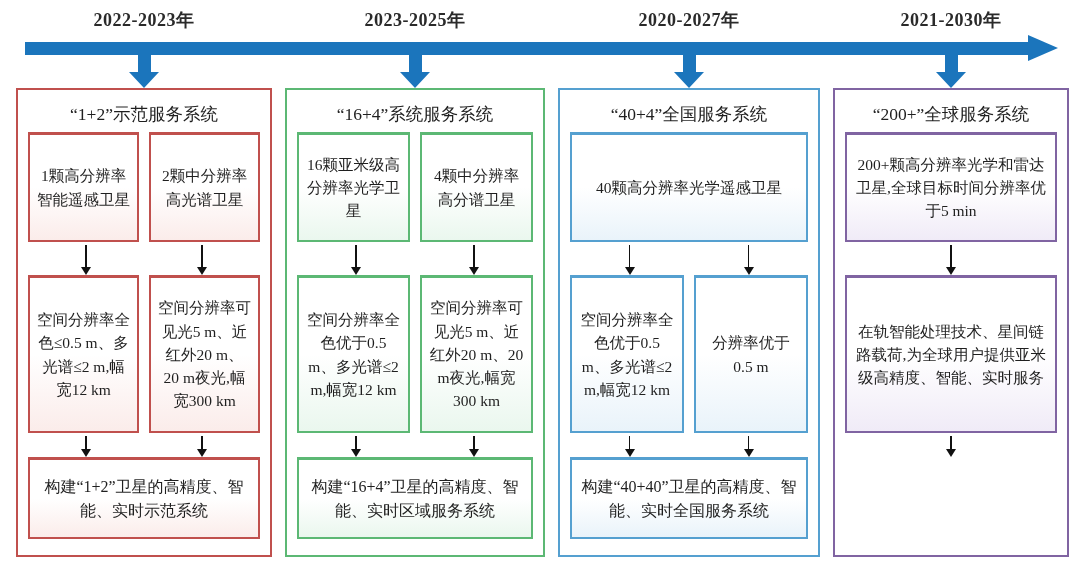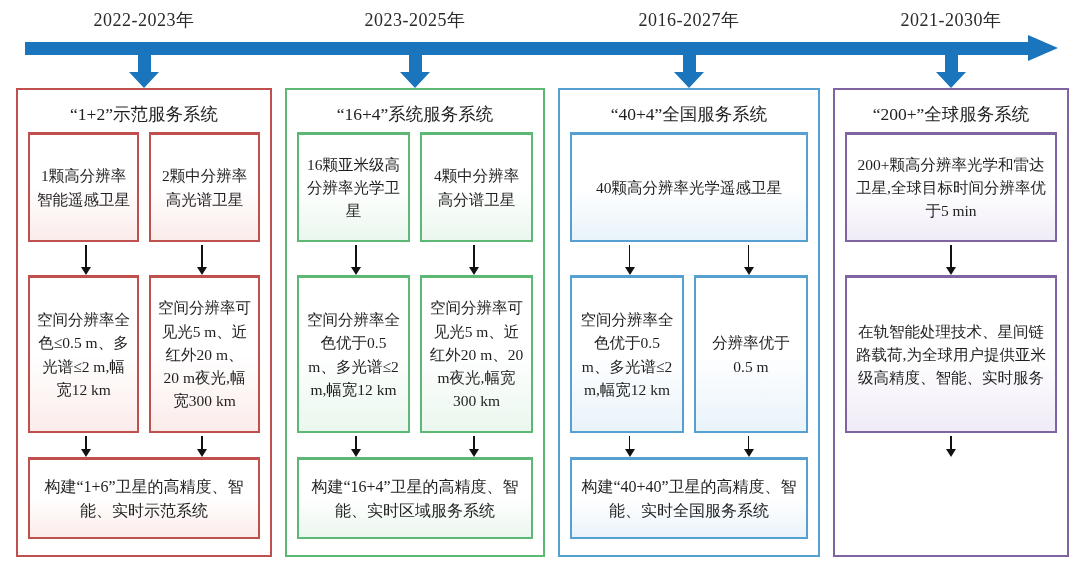--- a/index.html
+++ b/index.html
@@ -12,21 +12,21 @@
   
   .aligned-grid{
     display:grid;
     grid-template-columns:256px 260px 262px 236px;
     column-gap:13px;
     padding-left:16px;
   }
   
   .years{height:30px;margin-top:5px;align-items:center;}
   .year{
-    text-align:center;font-size:18px;letter-spacing:.5px;color:#2a2a2a;
+    text-align:center;font-size:18px;letter-spacing:.5px;color:#2a2a2a;font-weight:bold;
   }
   
   .tl-zone{position:relative;height:53px;}
   .tl-bar{position:absolute;left:25px;top:7px;width:1005px;height:13px;background:var(--tl);}
   .tl-head{
     position:absolute;left:1028px;top:0px;width:0;height:0;
     border-top:13px solid transparent;border-bottom:13px solid transparent;
     border-left:30px solid var(--tl);
   }
   .down-arrows{position:absolute;left:0;right:0;top:20px;}
@@ -77,21 +77,21 @@
     border-left:5px solid transparent;border-right:5px solid transparent;
     border-top:8px solid #111;
   }
 </style>
 </head>
 <body style="--tl: #1b75bc;">
 
 <div class="years aligned-grid">
   <div class="year">2022-2023年</div>
   <div class="year">2023-2025年</div>
-  <div class="year">2016-2027年</div>
+  <div class="year">2020-2027年</div>
   <div class="year">2021-2030年</div>
 </div>
 
 <div class="tl-zone">
   <div class="tl-bar"></div>
   <div class="tl-head"></div>
   <div class="down-arrows aligned-grid">
     <div class="darrow">
         <div class="dstem"></div>
         <div class="dhead"></div>
@@ -144,21 +144,21 @@
             <div class="head"></div>
           </div>
         </div>
       <div class="arrow-cell">
           <div class="varrow">
             <div class="stem"></div>
             <div class="head"></div>
           </div>
         </div>
     </div>
-    <div class="box goal-box">构建“1+6”卫星的高精度、智能、实时示范系统</div>
+    <div class="box goal-box">构建“1+2”卫星的高精度、智能、实时示范系统</div>
   </div>
 
   <div class="phase-col" style="--accent: #5cb874; --tint: #eaf7ee;">
     <div class="phase-title">“16+4”系统服务系统</div>
     <div class="row2 sat-row">
       <div class="box">16颗亚米级高分辨率光学卫星</div>
       <div class="box">4颗中分辨率高分谱卫星</div>
     </div>
     <div class="arrow-row">
       <div class="arrow-cell">

